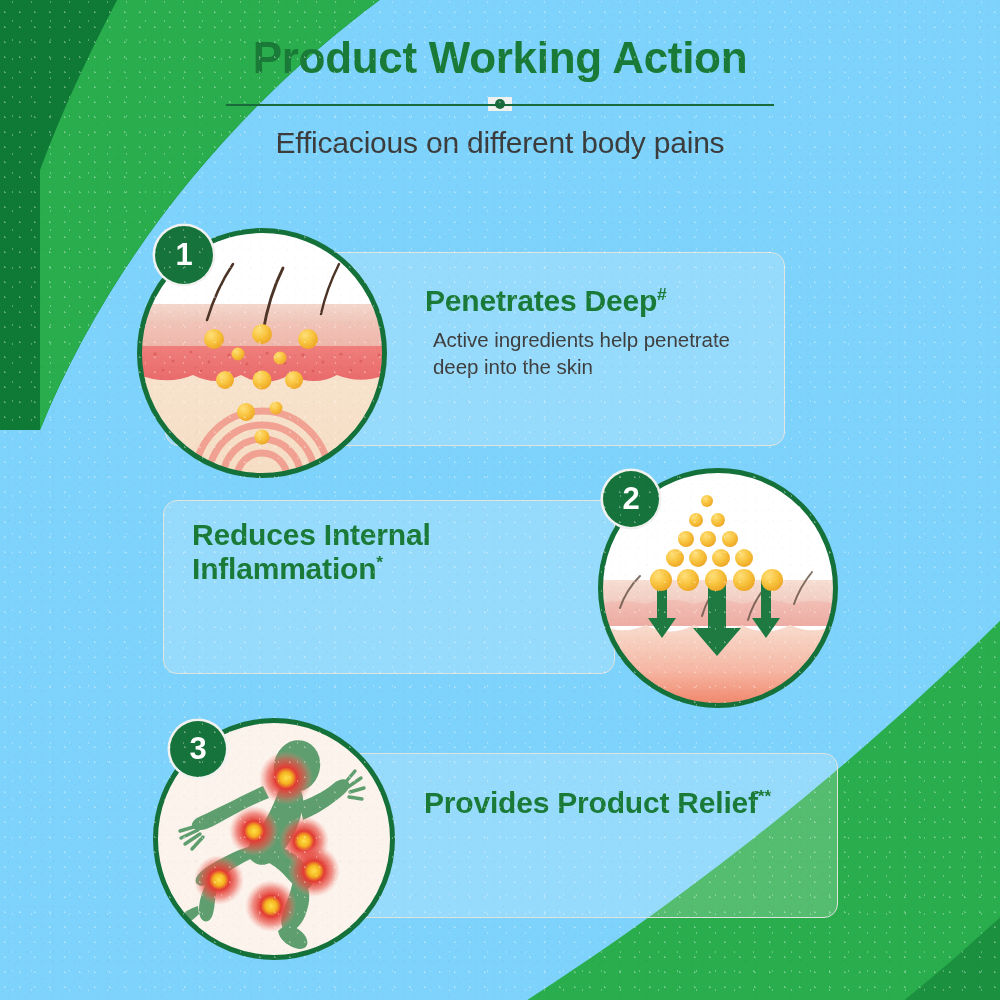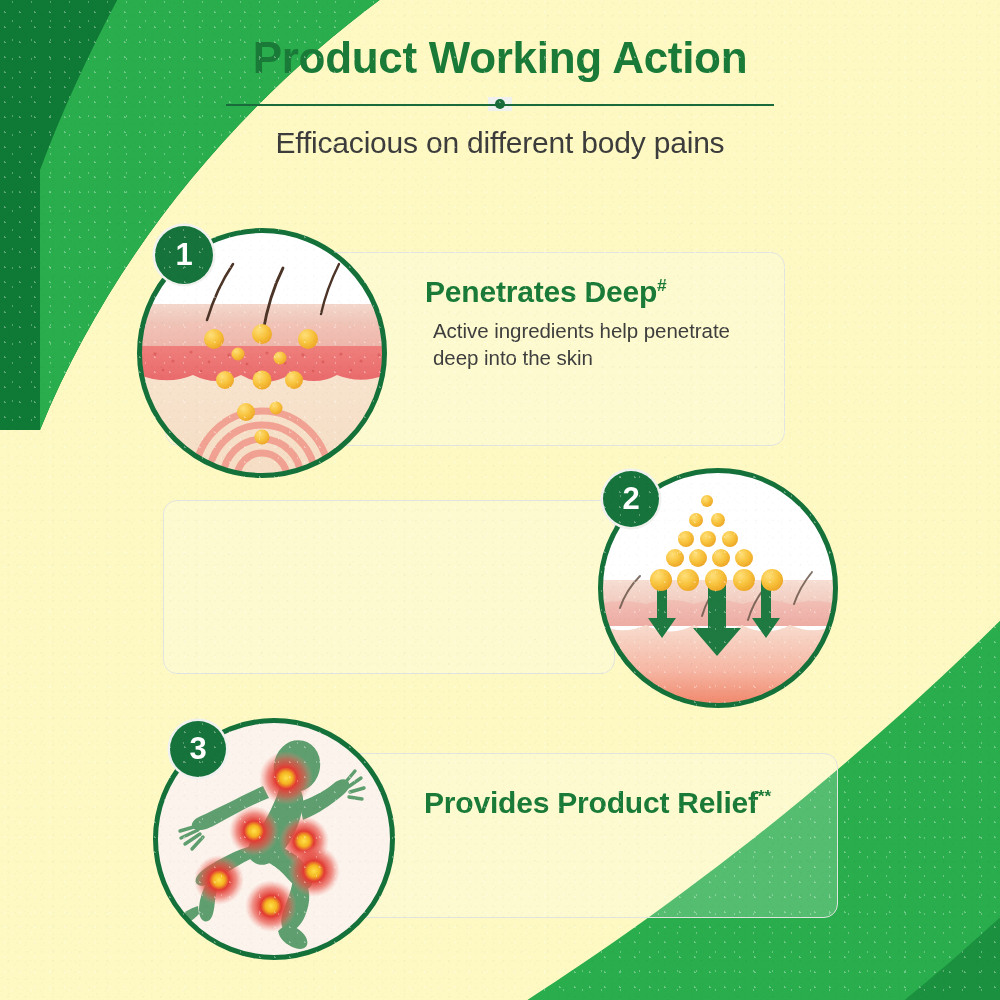--- a/index.html
+++ b/index.html
@@ -12,21 +12,21 @@
     height: 1000px;
     font-family: "Liberation Sans", sans-serif;
     background: #f1f2f0;
     overflow: hidden;
   }
 
   #poster {
     position: relative;
     width: 1000px;
     height: 1000px;
-    background-color: #fef9c3;
+    background-color: #7dd3fc;
     overflow: hidden;
   }
 
   
   .noise {
     position: absolute;
     inset: 0;
     pointer-events: none;
     opacity: .55;
     background-image:
@@ -298,21 +298,21 @@
             <circle cx="109" cy="184" r="9" fill="url(#s1dot)"></circle>
             <circle cx="139" cy="180" r="6.5" fill="url(#s1dot)"></circle>
             <circle cx="125" cy="209" r="7.5" fill="url(#s1dot)"></circle>
           </g>
         </g>
       </svg>
     </div>
     <div class="circle-ring" style="left:137px; top:228px; width:250px; height:250px;"></div>
     <div class="badge" style="left:155px; top:226px; width:58px; height:58px;">1</div>
 
-    <div class="text-block" style="left:425px; top:275px; width:345px;">
+    <div class="text-block" style="left:425px; top:284px; width:345px;">
       <h2 class="head" style="color:#1a7a38">
         <span>Penetrates Deep</span><sup>#</sup>
       </h2>
       <p class="body-txt">Active ingredients help penetrate deep into the skin</p>
     </div>
   </div>
 
   <div class="row">
 
     <div class="card" style="left:163px; top:500px; width:450px; height:172px;"></div>
@@ -381,20 +381,23 @@
             <circle cx="146" cy="112" r="11" fill="url(#s2dot)"></circle>
             <circle cx="174" cy="112" r="11" fill="url(#s2dot)"></circle>
           </g>
         </g>
       </svg>
     </div>
     <div class="circle-ring" style="left:598px; top:468px; width:240px; height:240px;"></div>
     <div class="badge" style="left:603px; top:471px; width:56px; height:56px;">2</div>
 
     <div class="text-block" style="left:192px; top:518px; width:390px;">
+      <h2 class="head" style="color:#1a7a38">
+        <span>Reduces Internal Inflammation</span><sup>*</sup>
+      </h2>
     </div>
   </div>
 
   <div class="row">
 
     <div class="card" style="left:218px; top:753px; width:618px; height:163px;"></div>
 
     <div class="circle" style="left:153px; top:718px; width:242px; height:242px;">
       <svg class="illus-svg" width="242" height="242" viewBox="0 0 242 242" xmlns="http://www.w3.org/2000/svg">
         <defs>

